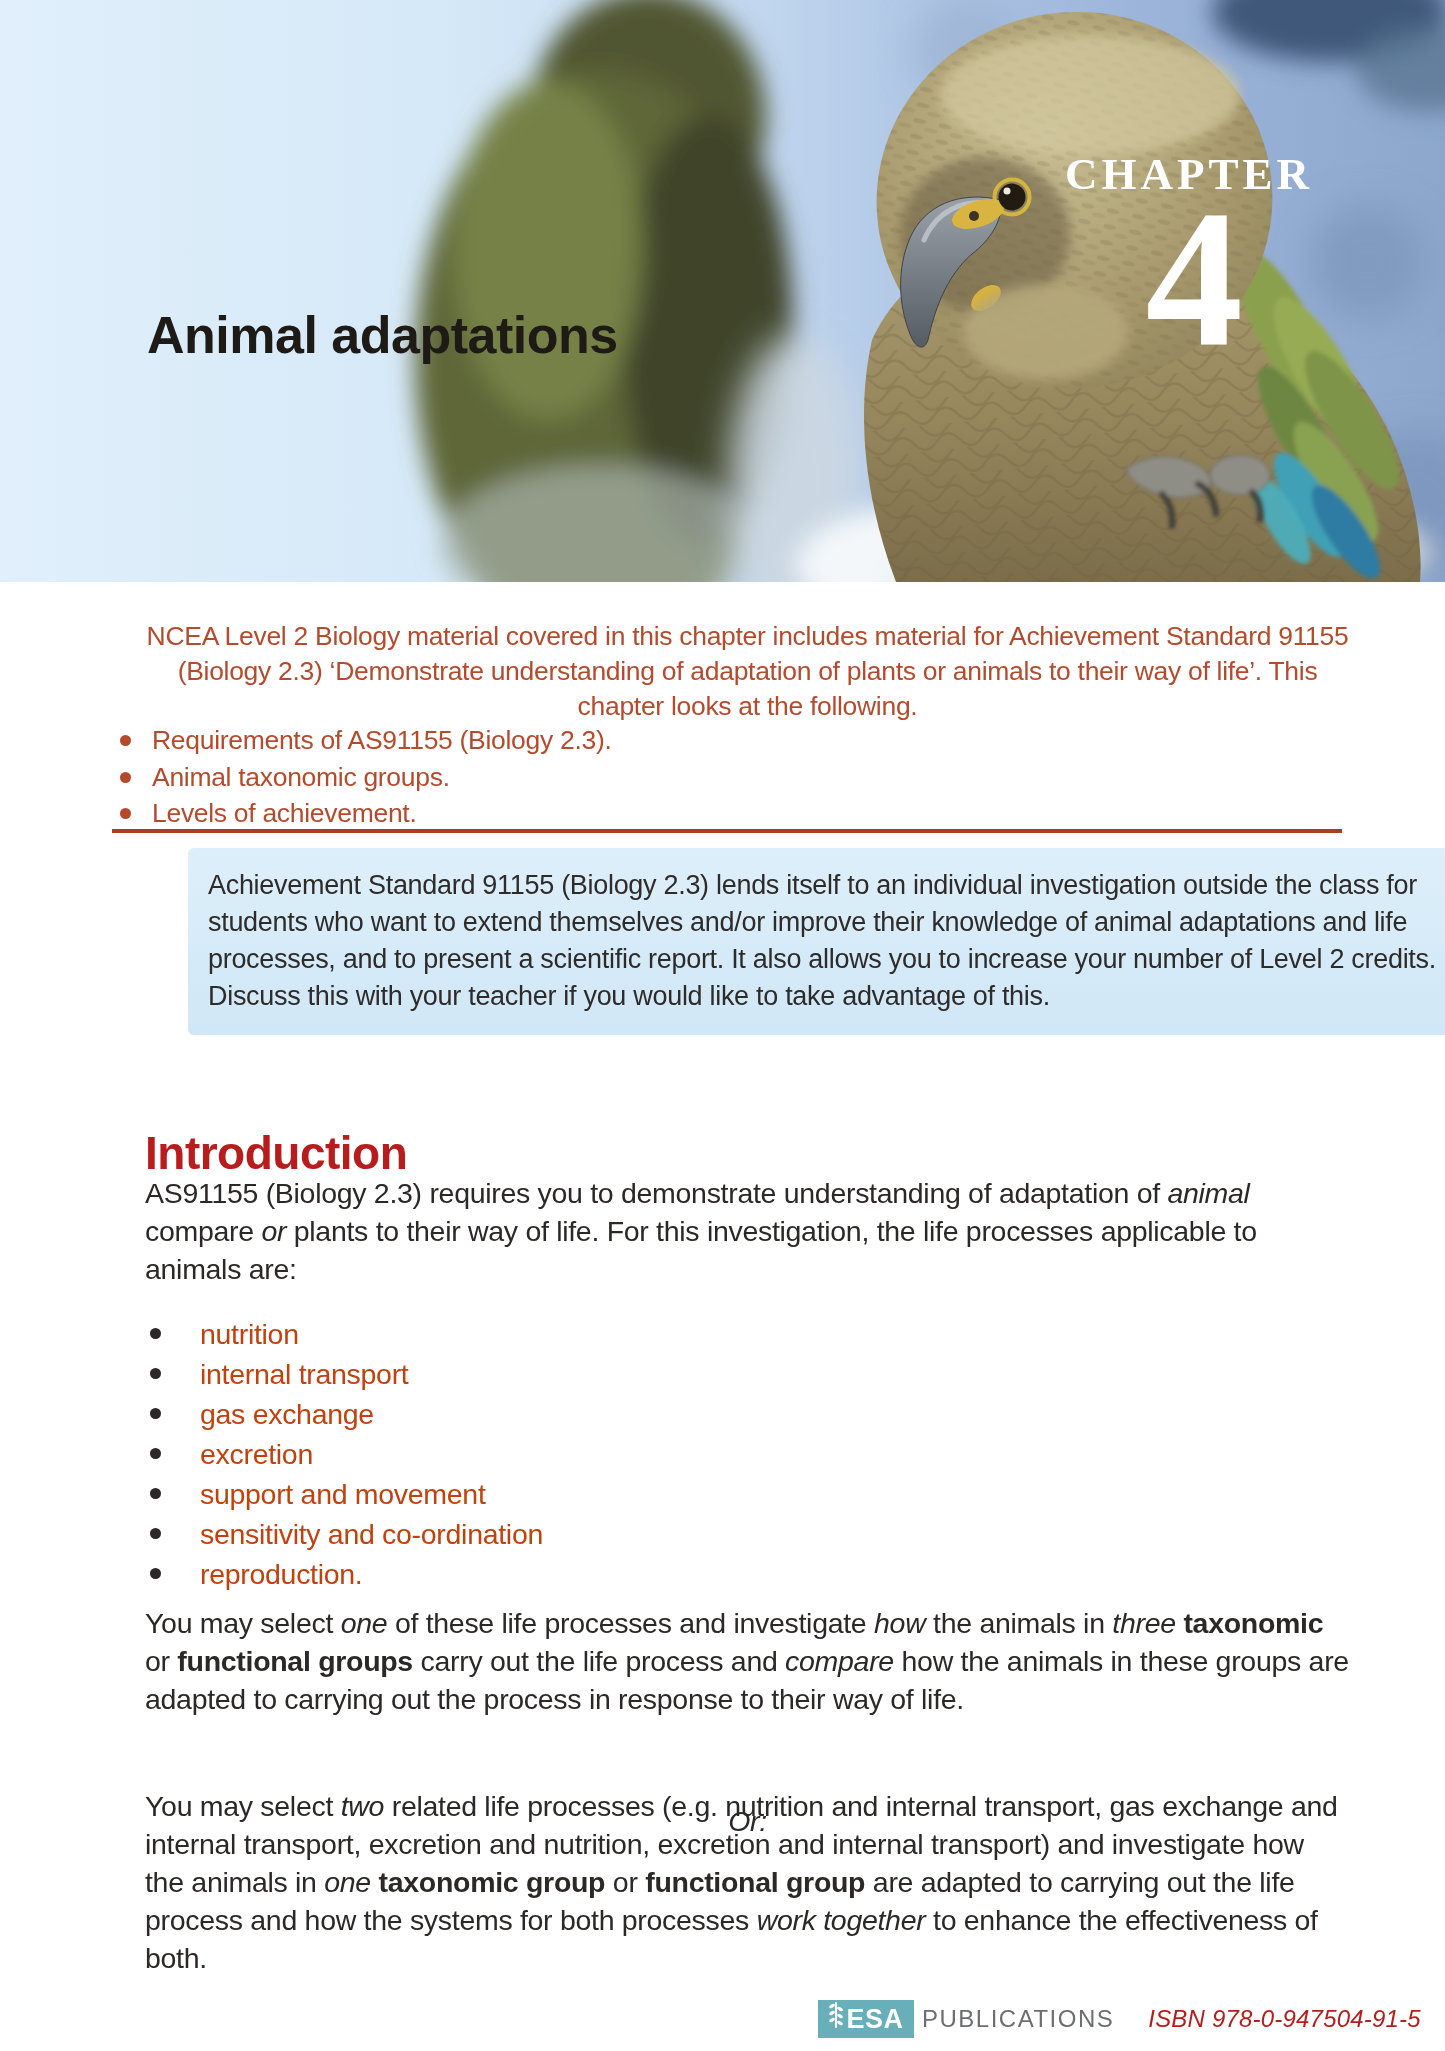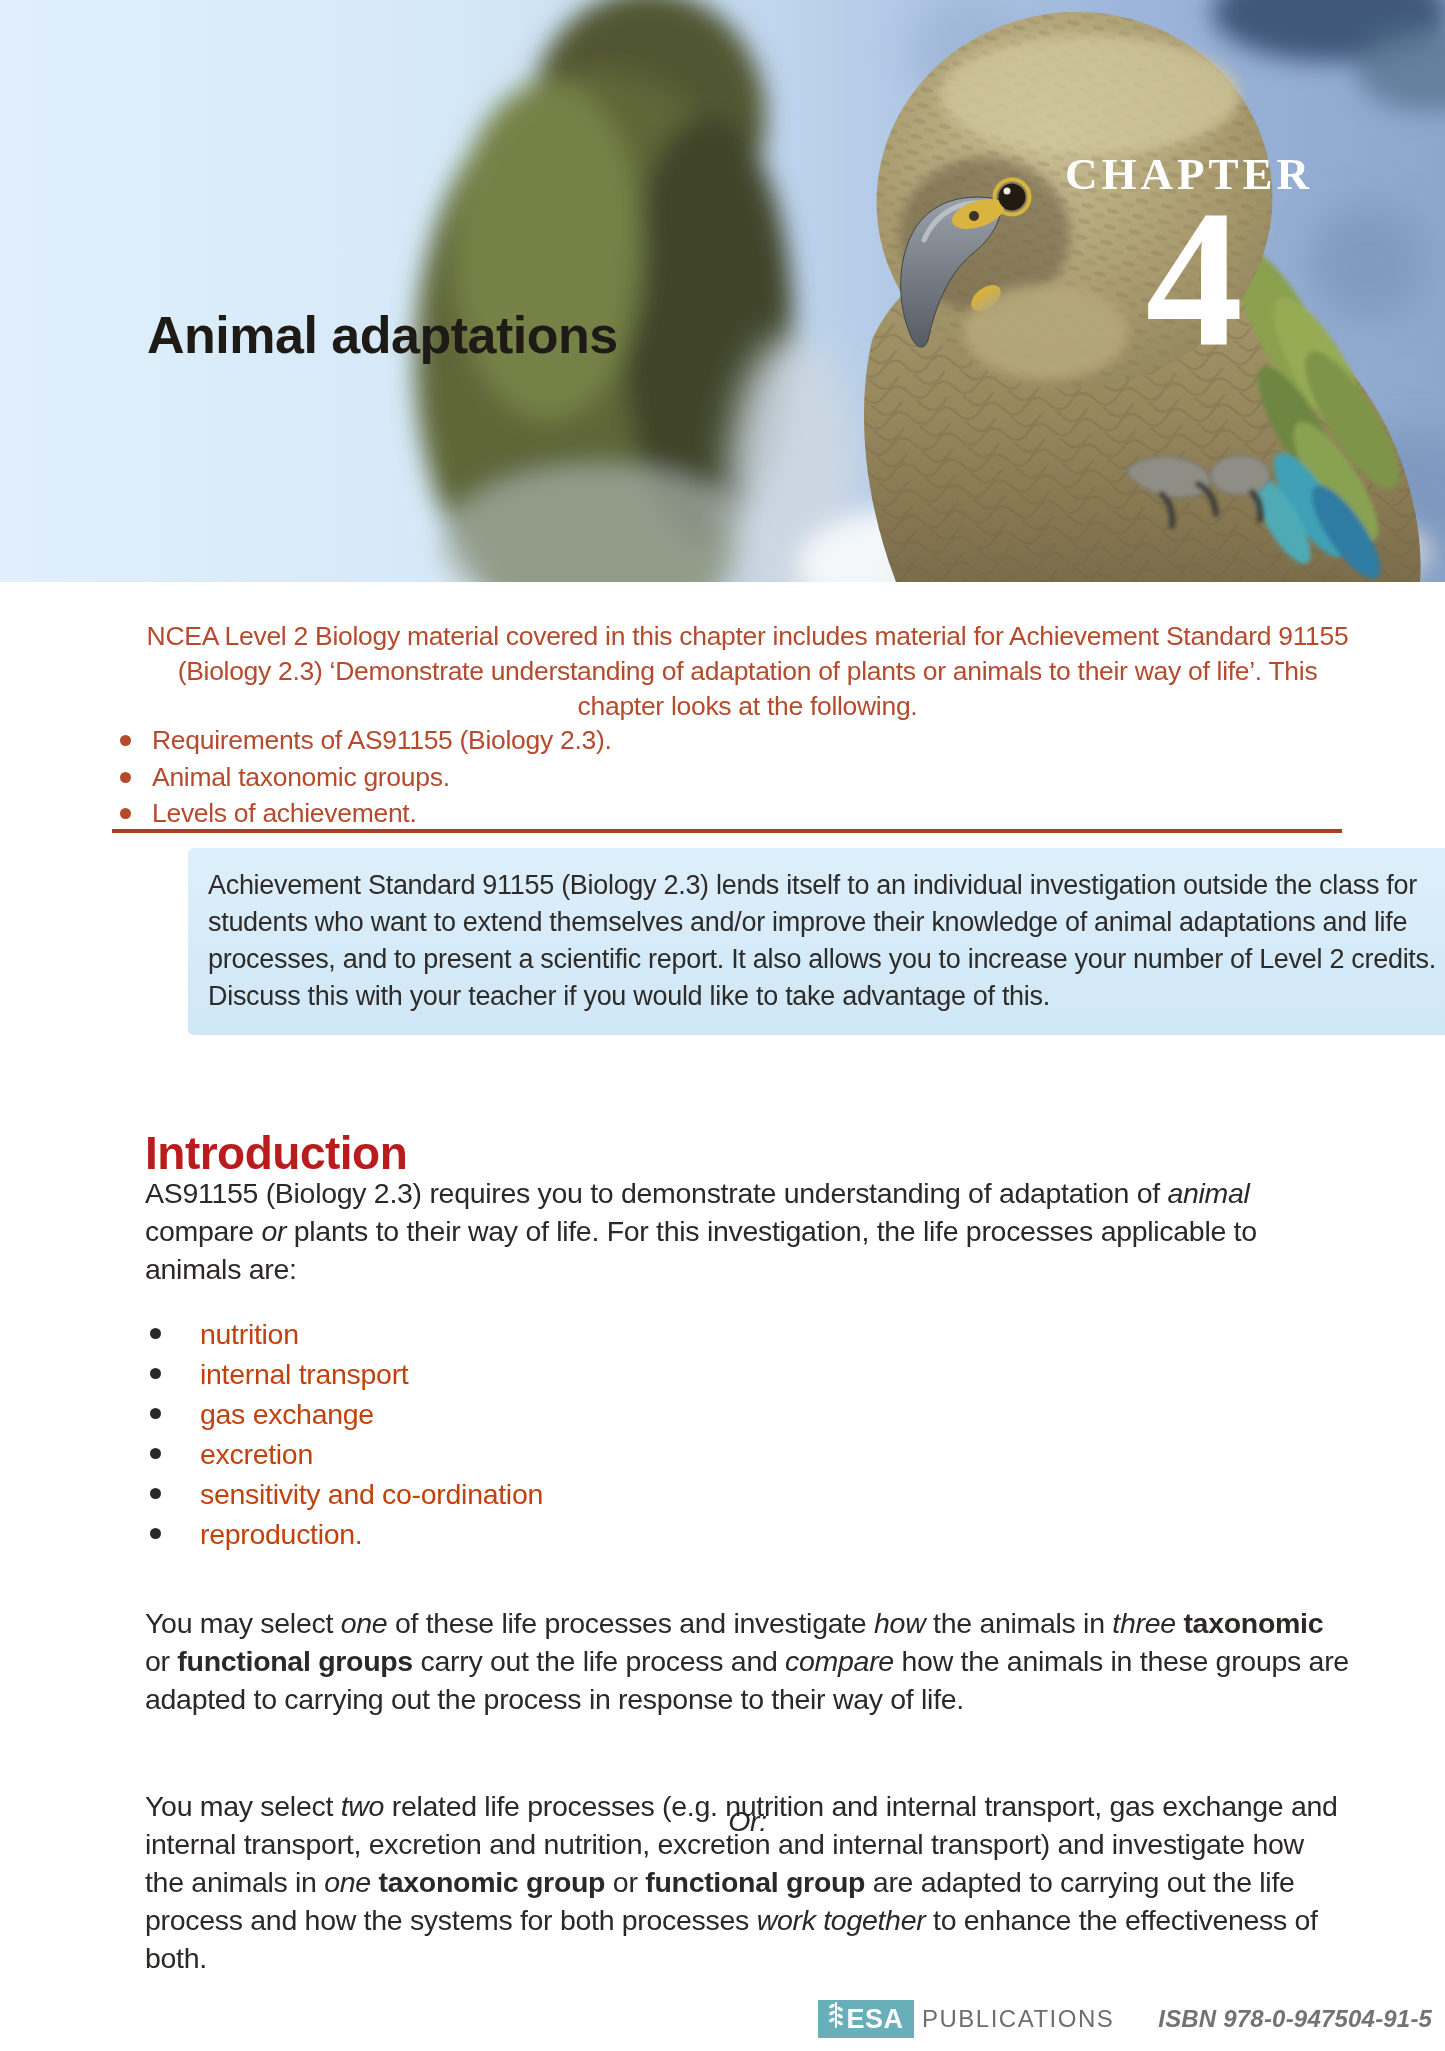--- a/index.html
+++ b/index.html
@@ -49,21 +49,21 @@
   .black-list li::before{content:"";position:absolute;left:0;top:14px;width:11px;height:11px;border-radius:50%;background:#2b2827;}
   .p2{top:1604px;}
   .or-line{top:1802px;text-align:center;}
   .p3{top:1787px;}
   
   .footer{position:absolute;left:818px;top:2000px;height:38px;display:flex;align-items:center;}
   .esa-box{width:96px;height:38px;background:#68afba;display:flex;align-items:flex-start;justify-content:center;gap:2px;}
   .esa-box svg{display:block;}
   .esa-text{color:#ffffff;font-weight:700;font-size:27px;line-height:38px;letter-spacing:0.5px;}
   .publisher{margin-left:8px;color:#6d6e71;font-size:24px;letter-spacing:1.5px;}
-  .isbn{margin-left:44px;color:#737373;font-size:24px;font-style:italic;letter-spacing:0.2px;font-weight:bold;}
+  .isbn{margin-left:34px;color:#b91c1c;font-size:24px;font-style:italic;letter-spacing:0.2px;}
 </style>
 </head>
 <body>
 
 <div class="page">
 
   <div class="hero">
     <svg width="1445" height="582" viewBox="0 0 1445 582">
       <defs>
         <linearGradient id="sky" x1="0" y1="0" x2="1" y2="0">
@@ -203,20 +203,21 @@
 
   <h2 class="intro-heading" style="margin:0;">Introduction</h2>
 
   <p class="body-par p1"><span>AS91155 (Biology 2.3) requires you to demonstrate understanding of adaptation of </span><i>animal</i><span> compare </span><i>or</i><span> plants to their way of life. For this investigation, the life processes applicable to animals are:</span></p>
 
   <ul class="black-list">
     <li><span>nutrition</span></li>
     <li><span>internal transport</span></li>
     <li><span>gas exchange</span></li>
     <li><span>excretion</span></li>
+    <li><span>support and movement</span></li>
     <li><span>sensitivity and co-ordination</span></li>
     <li><span>reproduction.</span></li>
   </ul>
 
   <p class="body-par p2"><span>You may select </span><i>one</i><span> of these life processes and investigate </span><i>how</i><span> the animals in </span><i>three</i><span> </span><b>taxonomic</b><span> or </span><b>functional groups</b><span> carry out the life process and </span><i>compare</i><span> how the animals in these groups are adapted to carrying out the process in response to their way of life.</span></p>
 
   <p class="body-par or-line"><i>Or:</i></p>
 
   <p class="body-par p3"><span>You may select </span><i>two</i><span> related life processes (e.g. nutrition and internal transport, gas exchange and internal transport, excretion and nutrition, excretion and internal transport) and investigate how the animals in </span><i>one</i><span> </span><b>taxonomic group</b><span> or </span><b>functional group</b><span> are adapted to carrying out the life process and how the systems for both processes </span><i>work together</i><span> to enhance the effectiveness of both.</span></p>
 

